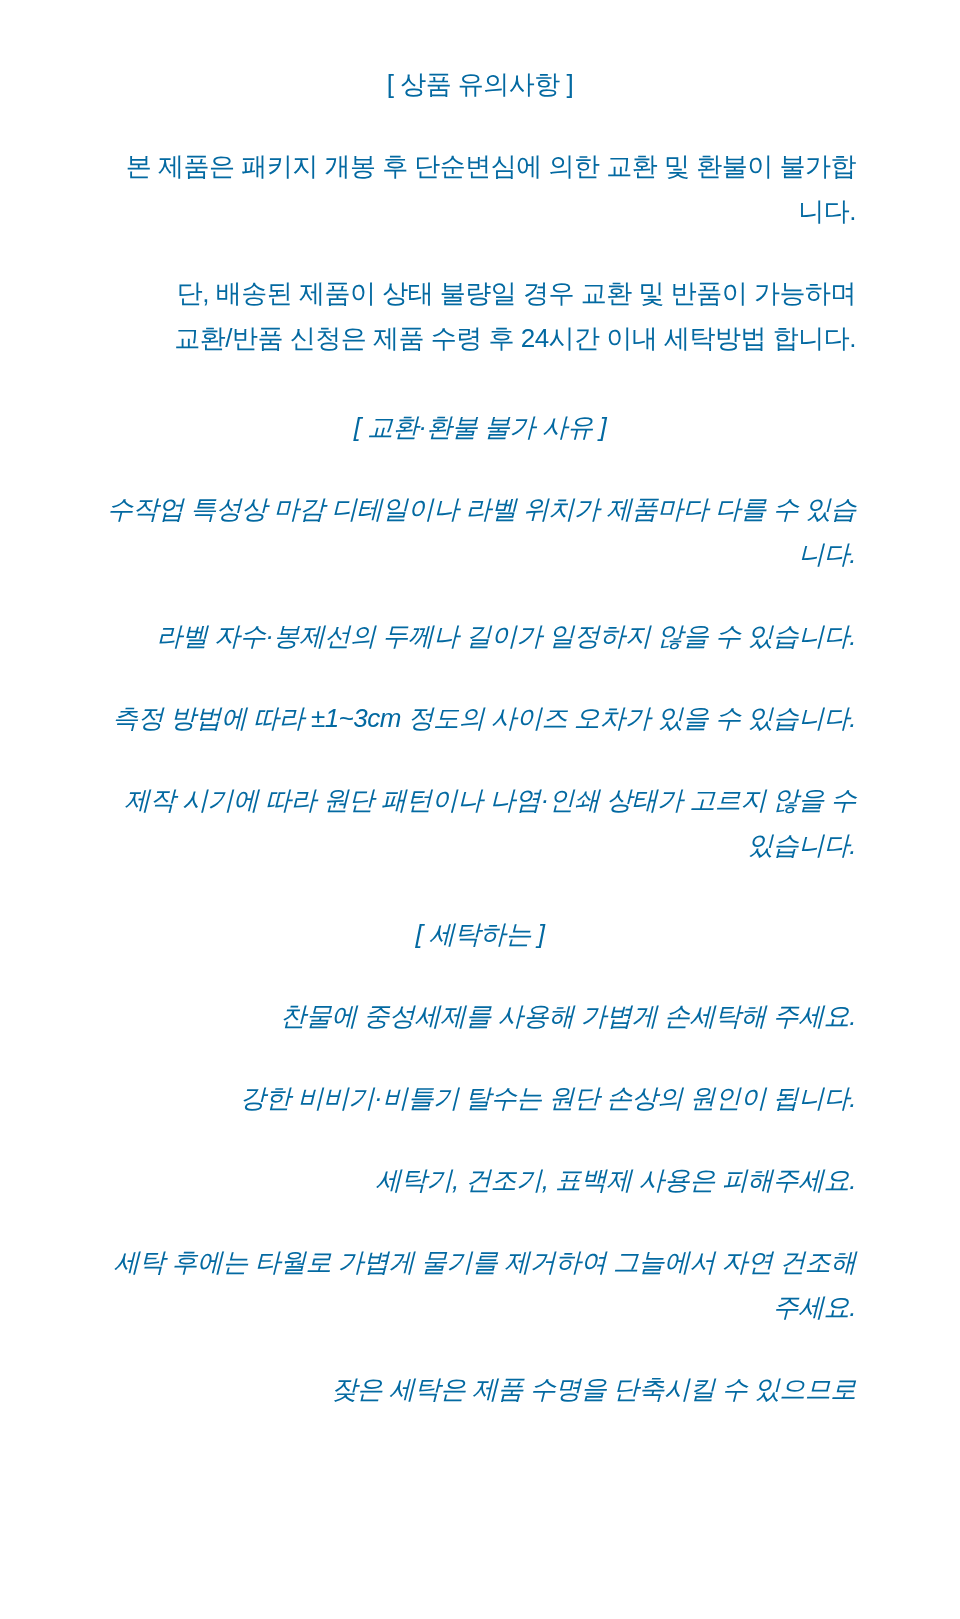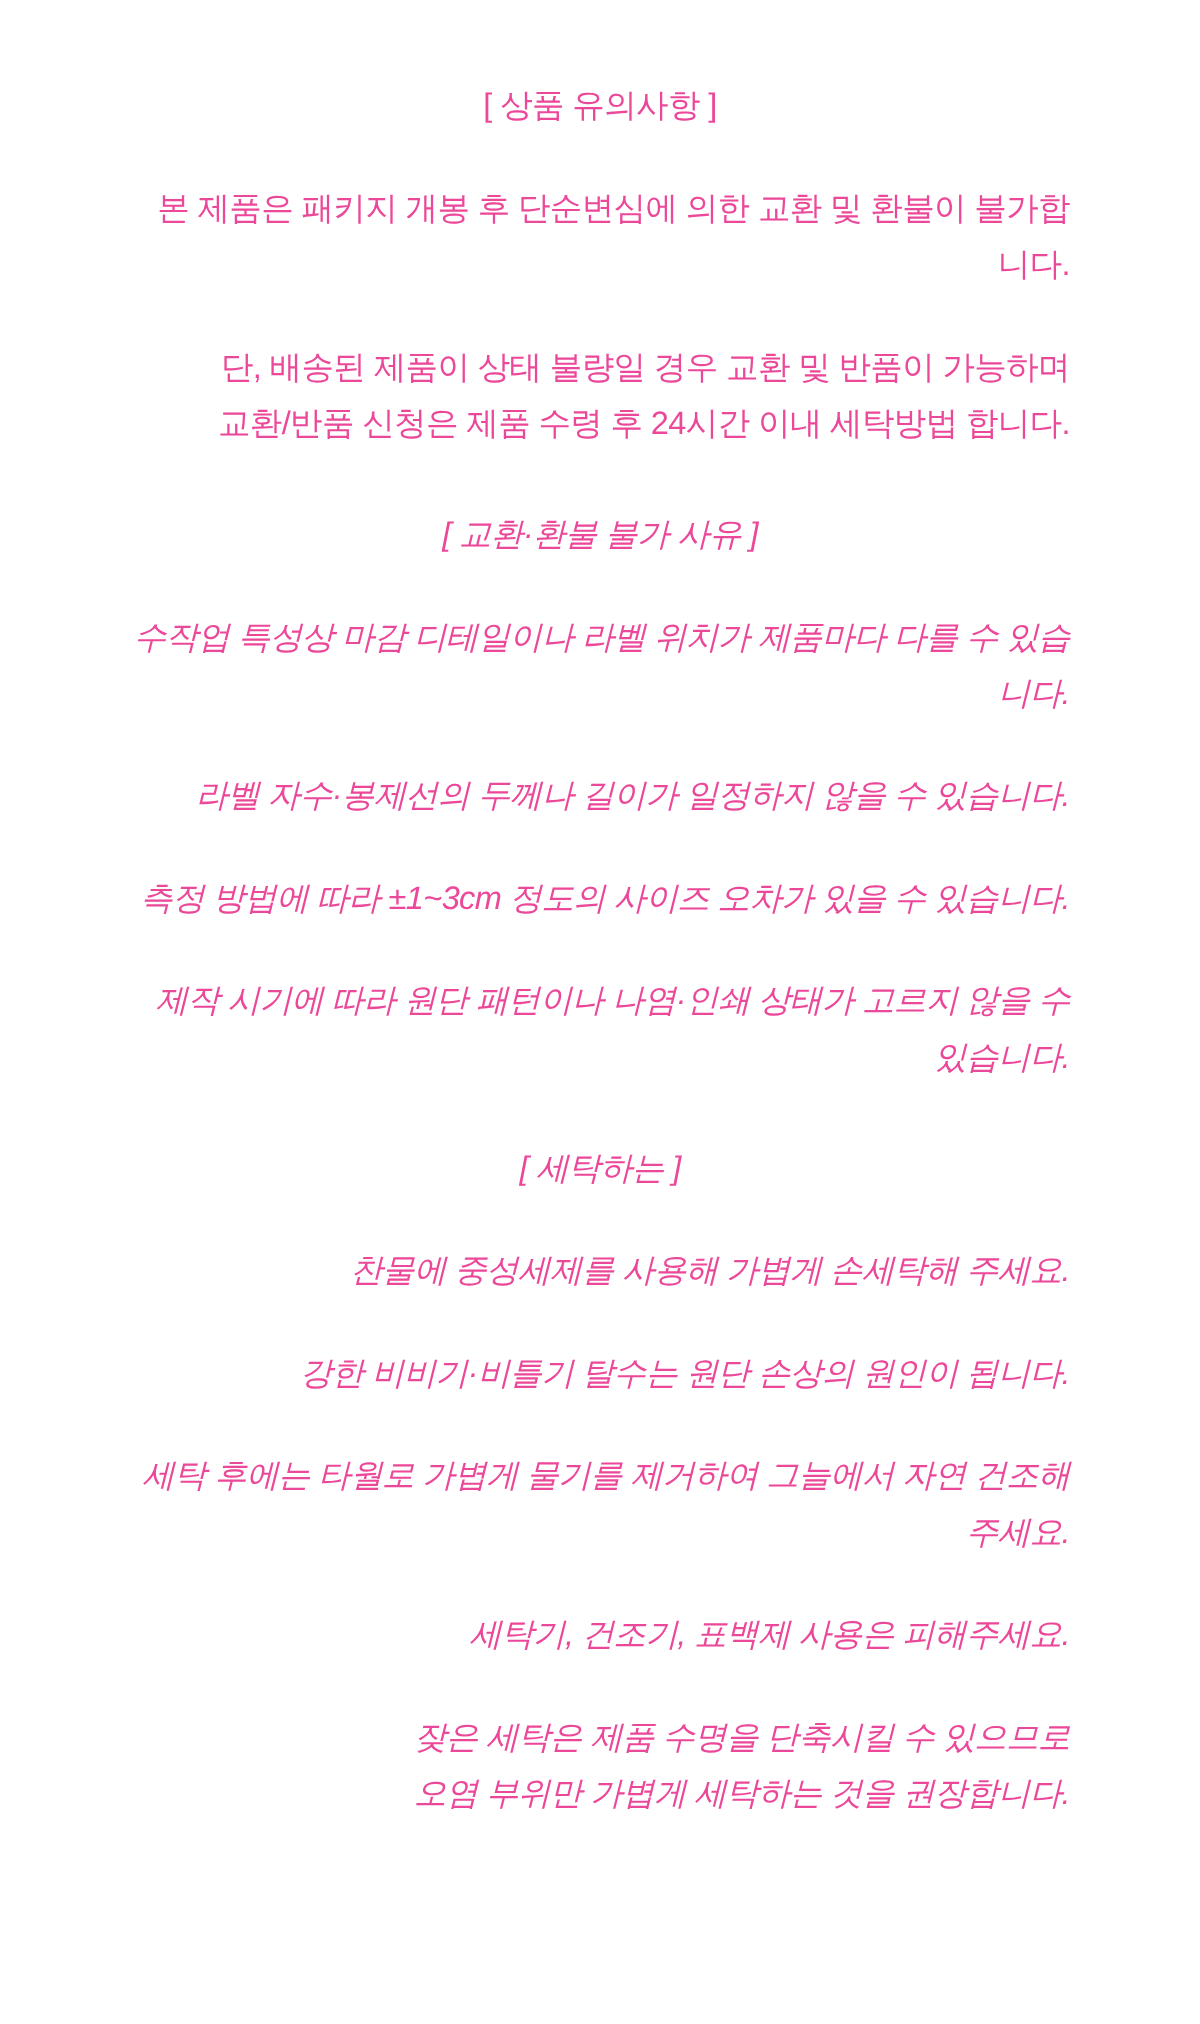--- a/index.html
+++ b/index.html
@@ -7,21 +7,21 @@
     padding: 0;
     background: #ffffff;
   }
   .notice {
     box-sizing: border-box;
     width: 788px;
     min-height: 1619px;
     margin: 0 auto;
     padding: 62px 18px 140px;
     background: #ffffff;
-    color: #ec4899;
+    color: #0369a1;
     font-family: "Liberation Sans", "DejaVu Sans", sans-serif;
     font-weight: 500;
     font-size: 26px;
     line-height: 45px;
     text-align: center;
     letter-spacing: -0.5px;
   }
   .sec { margin: 0; padding: 0; }
   .sec + .sec { margin-top: 44px; font-style: italic; }
   .sec-title {
@@ -71,24 +71,23 @@
 
   <section class="sec">
     <h2 class="sec-title">[ 세탁하는 ]</h2>
     <p class="para">
       <span class="line">찬물에 중성세제를 사용해 가볍게 손세탁해 주세요.</span>
     </p>
     <p class="para">
       <span class="line">강한 비비기·비틀기 탈수는 원단 손상의 원인이 됩니다.</span>
     </p>
     <p class="para">
+      <span class="line">세탁기, 건조기, 표백제 사용은 피해주세요.</span>
+    </p>
+    <p class="para">
       <span class="line">세탁 후에는 타월로 가볍게 물기를 제거하여 그늘에서 자연 건조해 주세요.</span>
     </p>
     <p class="para">
-      <span class="line">세탁기, 건조기, 표백제 사용은 피해주세요.</span>
-    </p>
-    <p class="para">
       <span class="line">잦은 세탁은 제품 수명을 단축시킬 수 있으므로</span>
-      <span class="line">오염 부위만 가볍게 세탁하는 것을 권장합니다.</span>
     </p>
   </section>
 
 </main>
 
 </body></html>

